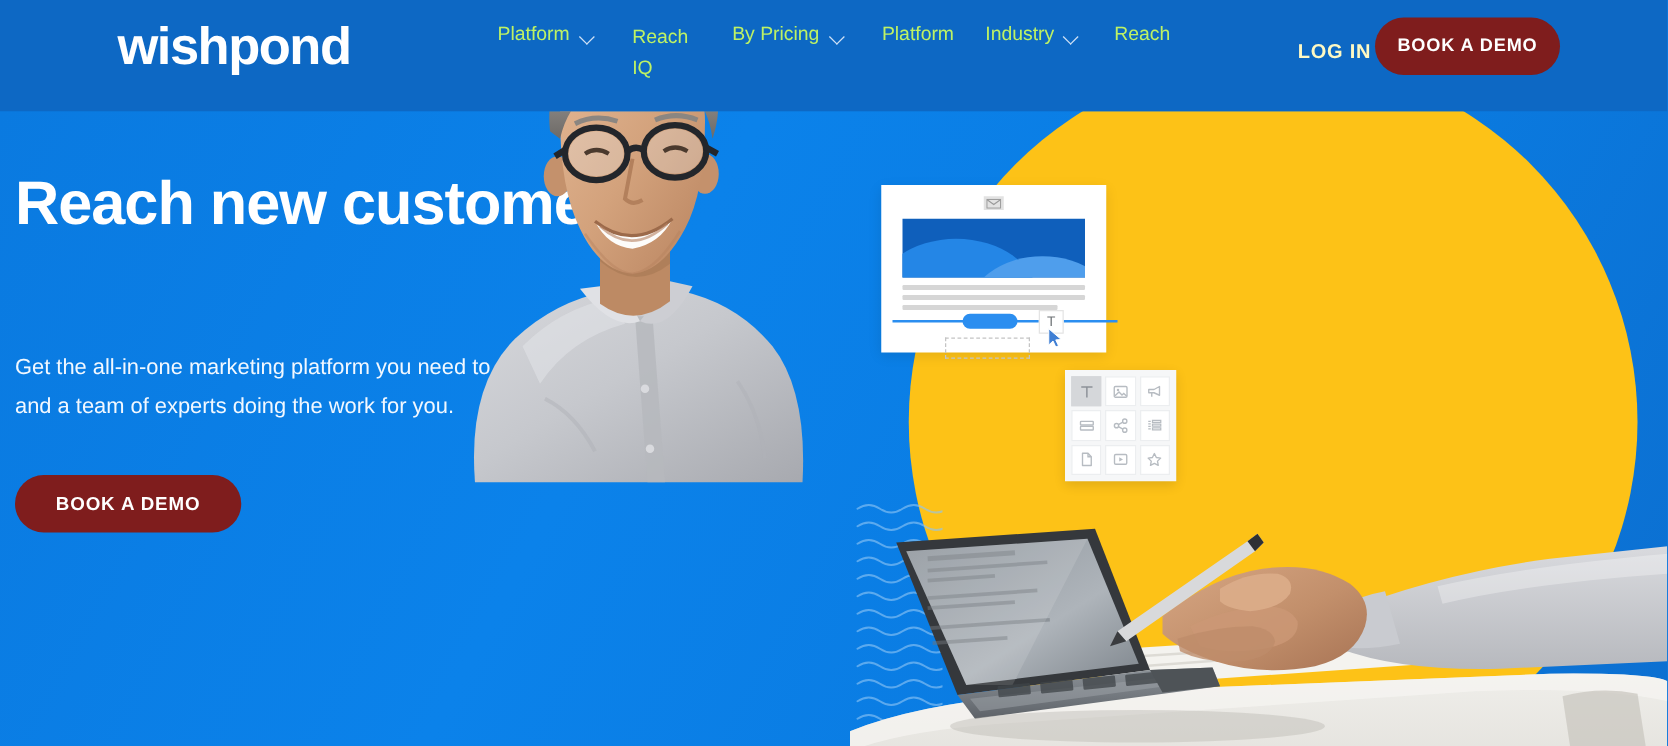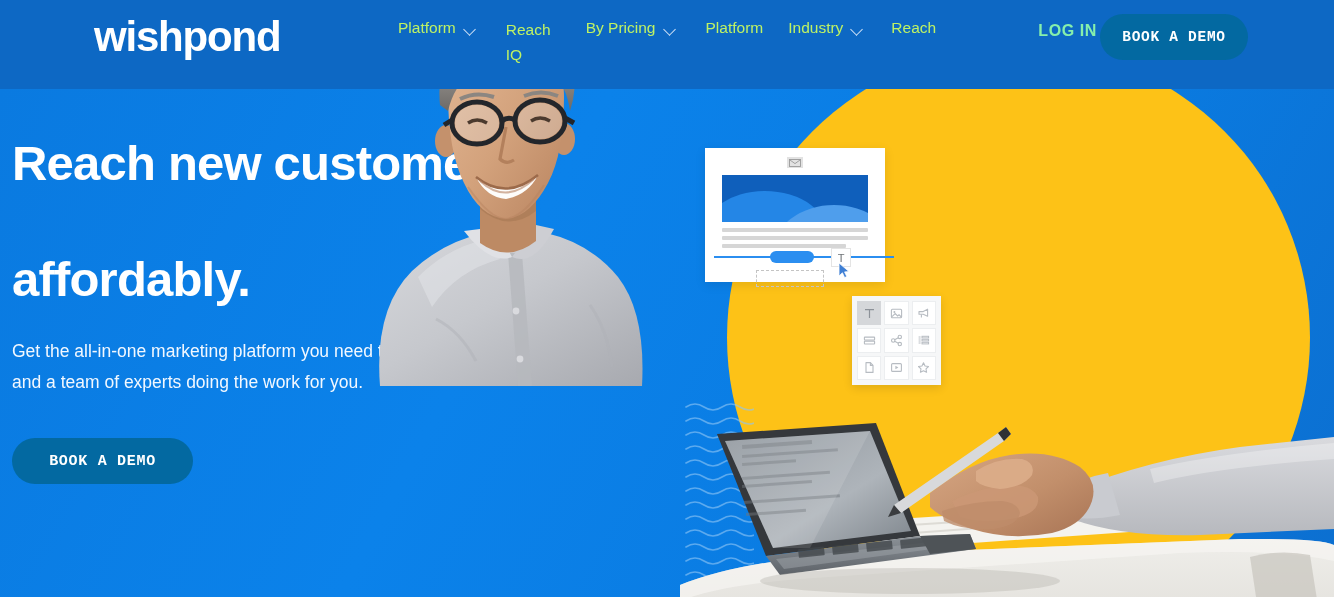--- a/index.html
+++ b/index.html
@@ -83,41 +83,41 @@
     left: 0; top: 1px;
     width: 8px; height: 8px;
     border-right: 1.6px solid #cfe1f6;
     border-bottom: 1.6px solid #cfe1f6;
     transform: rotate(45deg);
   }
 
   .login {
     position: absolute;
     right: 237px;
-    top: 22px;
-    color: #86efac;
+    top: 33px;
+    color: #fef9c3;
     font-size: 16px;
     font-weight: 700;
     letter-spacing: 0.6px;
     cursor: pointer;
     text-align: center;
   }
 
   .btn {
     display: inline-flex;
     align-items: center;
     justify-content: center;
-    background: #0369a1;
+    background: #7f1d1d;
     color: #ffffff;
     font-weight: 700;
     border: none;
     border-radius: 40px;
     cursor: pointer;
     letter-spacing: 0.7px;
-    font-family: Liberation Mono, monospace;
+    font-family: Liberation Sans, sans-serif;
   }
 
   .btn-nav {
     position: absolute;
     right: 86px;
     top: 14px;
     width: 148px;
     height: 46px;
     font-size: 14.5px;
   }
@@ -403,21 +403,20 @@
         <path d="M2 162 q9 -6 18 0 t18 0 t18 0 t18 0"></path>
         <path d="M2 176 q9 -6 18 0 t18 0 t18 0 t18 0"></path>
         <path d="M2 190 q9 -6 18 0 t18 0 t18 0 t18 0"></path>
       </g>
     </svg>
 
     <div class="hero-copy">
       <h1 class="hero-title">
         <span>Reach new customers</span><br>
         <br>
-        <span>affordably.</span>
       </h1>
       <p class="hero-sub">Get the all-in-one marketing platform you need to grow your business and a team of experts doing the work for you.</p>
       <button class="btn btn-hero">BOOK A DEMO</button>
     </div>
 
     <div class="mockup">
 
       <div class="mock-envelope">
         <svg width="12" height="8" viewBox="0 0 12 8">
           <rect x="0.5" y="0.5" width="11" height="7" fill="none" stroke="#9a9a9a" stroke-width="0.9"></rect>

